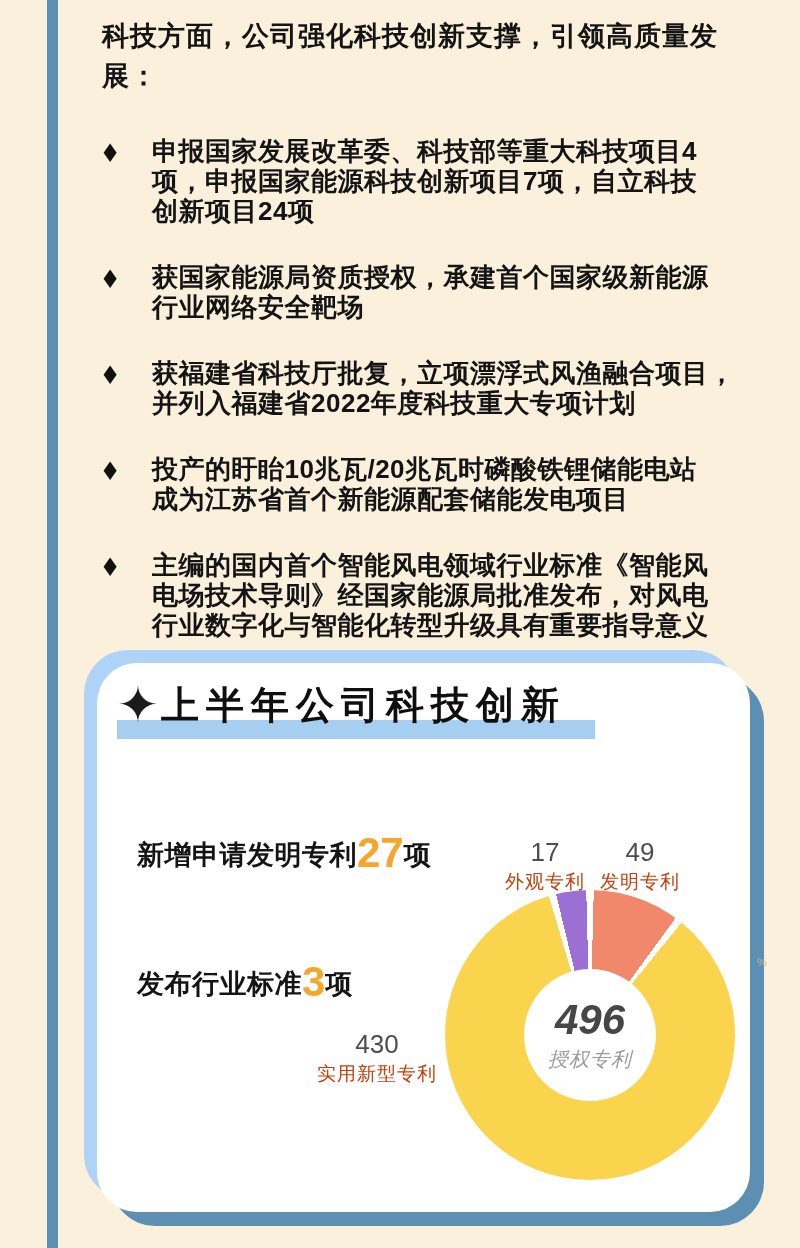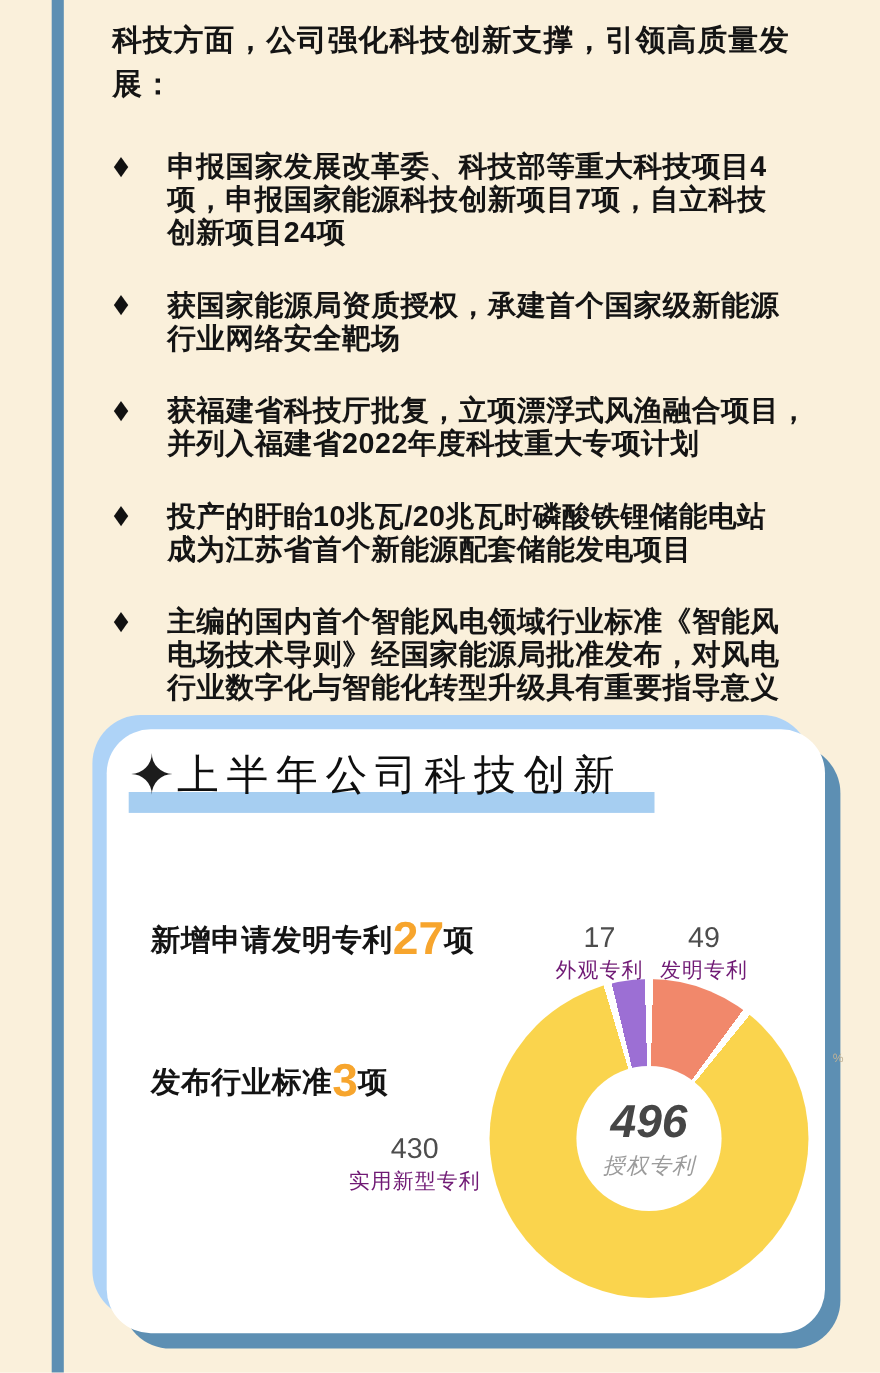--- a/index.html
+++ b/index.html
@@ -11,33 +11,33 @@
   .bullet{display:flex;margin-bottom:36px;}
   .bullet-marker{flex:0 0 50px;font-size:21px;line-height:30px;color:#111;transform-origin:left center;}
   .bullet-marker span{display:inline-block;transform:scaleX(.82) scaleY(1.15);}
   .bullet-text{font-size:26px;font-weight:bold;line-height:30px;white-space:pre-line;width:600px;letter-spacing:.5px;}
   
   .card-back{position:absolute;left:111px;top:677px;width:653px;height:549px;border-radius:44px;background:#5D8FB3;}
   .card-mid{position:absolute;left:84px;top:650px;width:653px;height:549px;border-radius:44px;background:#AED3F7;}
   .card{position:absolute;left:97px;top:663px;width:653px;height:549px;border-radius:40px;background:#FFFFFF;}
   .title-row{position:absolute;left:20px;top:16px;display:flex;align-items:center;z-index:2;}
   .star{font-size:50px;line-height:50px;color:#1c1c1c;margin-right:2px;}
-  .card-title{font-size:38px;font-weight:normal;color:#0f0f0f;letter-spacing:7px;line-height:52px;}
+  .card-title{font-size:38px;font-weight:bold;color:#0f0f0f;letter-spacing:7px;line-height:52px;}
   .title-bar{position:absolute;left:20px;top:57px;width:478px;height:19px;background:#A6CEF1;z-index:1;}
   .stat{position:absolute;left:40px;font-size:27px;font-weight:bold;color:#141414;white-space:nowrap;letter-spacing:.5px;}
   .stat .num{font-size:42px;color:#F7A52D;letter-spacing:0;vertical-align:-3px;line-height:1;}
   .stat1{top:101px}.stat2{top:169px}.stat3{top:228px}.stat4{top:298px}
   .donut{position:absolute;left:348px;top:227px;width:290px;height:290px;border-radius:50%;font-style:italic;}
   .donut-hole{position:absolute;left:79px;top:79px;width:132px;height:132px;border-radius:50%;background:#fff;
     display:flex;flex-direction:column;align-items:center;justify-content:center;}
   .hole-value{font-size:42px;font-weight:bold;color:#464646;line-height:44px;}
   .hole-label{font-size:20px;color:#9B9B9B;margin-top:4px;letter-spacing:1px;}
   .slice-label{position:absolute;text-align:center;}
   .slice-value{font-size:26px;color:#4D4D4D;line-height:28px;}
-  .slice-name{font-size:19px;color:#701a75;margin-top:3px;letter-spacing:1px;}
+  .slice-name{font-size:19px;color:#c2410c;margin-top:3px;letter-spacing:1px;}
   .lbl-design{left:388px;top:175px;width:120px;}
   .lbl-invention{left:483px;top:175px;width:120px;}
   .lbl-utility{left:210px;top:367px;width:140px;}
   .watermark{position:absolute;left:757px;top:956px;font-size:11px;color:#BFB297;}
 </style>
 </head>
 <body>
 
 <div class="page">
   <div class="edge-stripe"></div>

